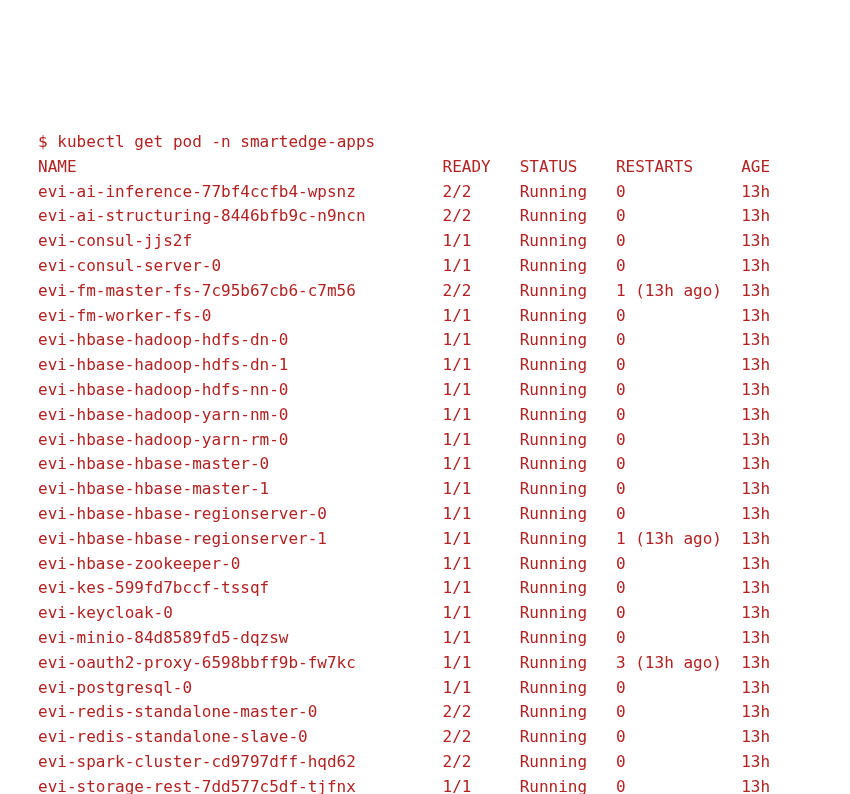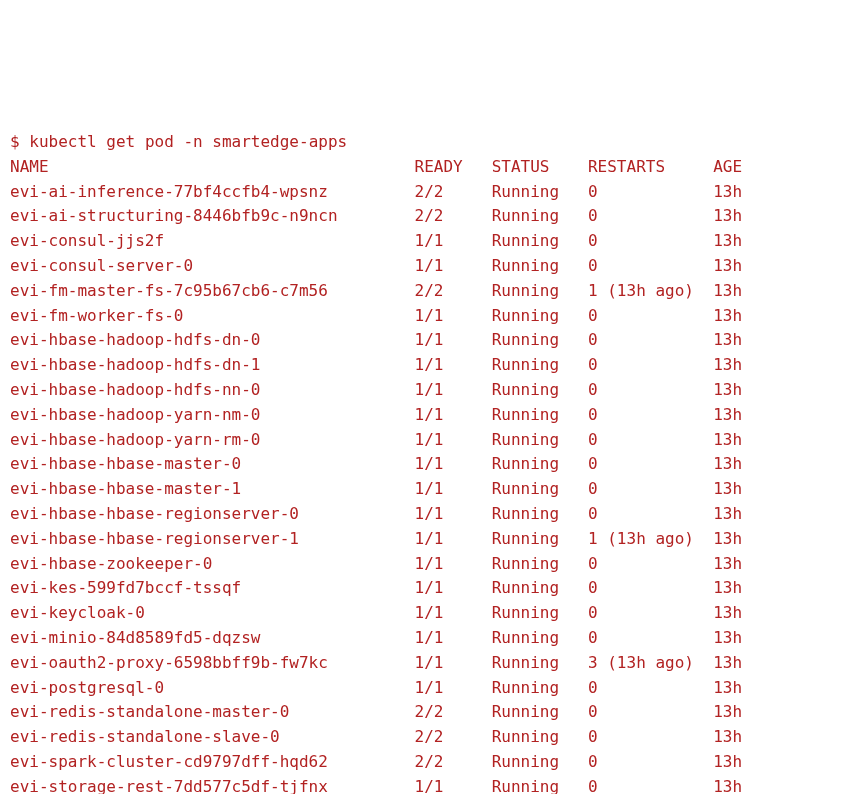--- a/index.html
+++ b/index.html
@@ -10,20 +10,21 @@
       font-size: 16px;
       line-height: 1.55;
       white-space: pre;
       color: #000000;
     }
     .term {
       color: #b22222;
     }
     .row {
       display: block;
+      margin-left: 28px;
     }
   </style>
 </head>
 <body>
 
 
 
 <div class="term">
 <span class="row"><span>$</span> <span>kubectl get pod -n smartedge-apps</span></span><span class="row" id="hdr">NAME                                      READY   STATUS    RESTARTS     AGE</span><span id="rows-container"><span class="row">evi-ai-inference-77bf4ccfb4-wpsnz         2/2     Running   0            13h</span><span class="row">evi-ai-structuring-8446bfb9c-n9ncn        2/2     Running   0            13h</span><span class="row">evi-consul-jjs2f                          1/1     Running   0            13h</span><span class="row">evi-consul-server-0                       1/1     Running   0            13h</span><span class="row">evi-fm-master-fs-7c95b67cb6-c7m56         2/2     Running   1 (13h ago)  13h</span><span class="row">evi-fm-worker-fs-0                        1/1     Running   0            13h</span><span class="row">evi-hbase-hadoop-hdfs-dn-0                1/1     Running   0            13h</span><span class="row">evi-hbase-hadoop-hdfs-dn-1                1/1     Running   0            13h</span><span class="row">evi-hbase-hadoop-hdfs-nn-0                1/1     Running   0            13h</span><span class="row">evi-hbase-hadoop-yarn-nm-0                1/1     Running   0            13h</span><span class="row">evi-hbase-hadoop-yarn-rm-0                1/1     Running   0            13h</span><span class="row">evi-hbase-hbase-master-0                  1/1     Running   0            13h</span><span class="row">evi-hbase-hbase-master-1                  1/1     Running   0            13h</span><span class="row">evi-hbase-hbase-regionserver-0            1/1     Running   0            13h</span><span class="row">evi-hbase-hbase-regionserver-1            1/1     Running   1 (13h ago)  13h</span><span class="row">evi-hbase-zookeeper-0                     1/1     Running   0            13h</span><span class="row">evi-kes-599fd7bccf-tssqf                  1/1     Running   0            13h</span><span class="row">evi-keycloak-0                            1/1     Running   0            13h</span><span class="row">evi-minio-84d8589fd5-dqzsw                1/1     Running   0            13h</span><span class="row">evi-oauth2-proxy-6598bbff9b-fw7kc         1/1     Running   3 (13h ago)  13h</span><span class="row">evi-postgresql-0                          1/1     Running   0            13h</span><span class="row">evi-redis-standalone-master-0             2/2     Running   0            13h</span><span class="row">evi-redis-standalone-slave-0              2/2     Running   0            13h</span><span class="row">evi-spark-cluster-cd9797dff-hqd62         2/2     Running   0            13h</span><span class="row">evi-storage-rest-7dd577c5df-tjfnx         1/1     Running   0            13h</span></span></div>
 

